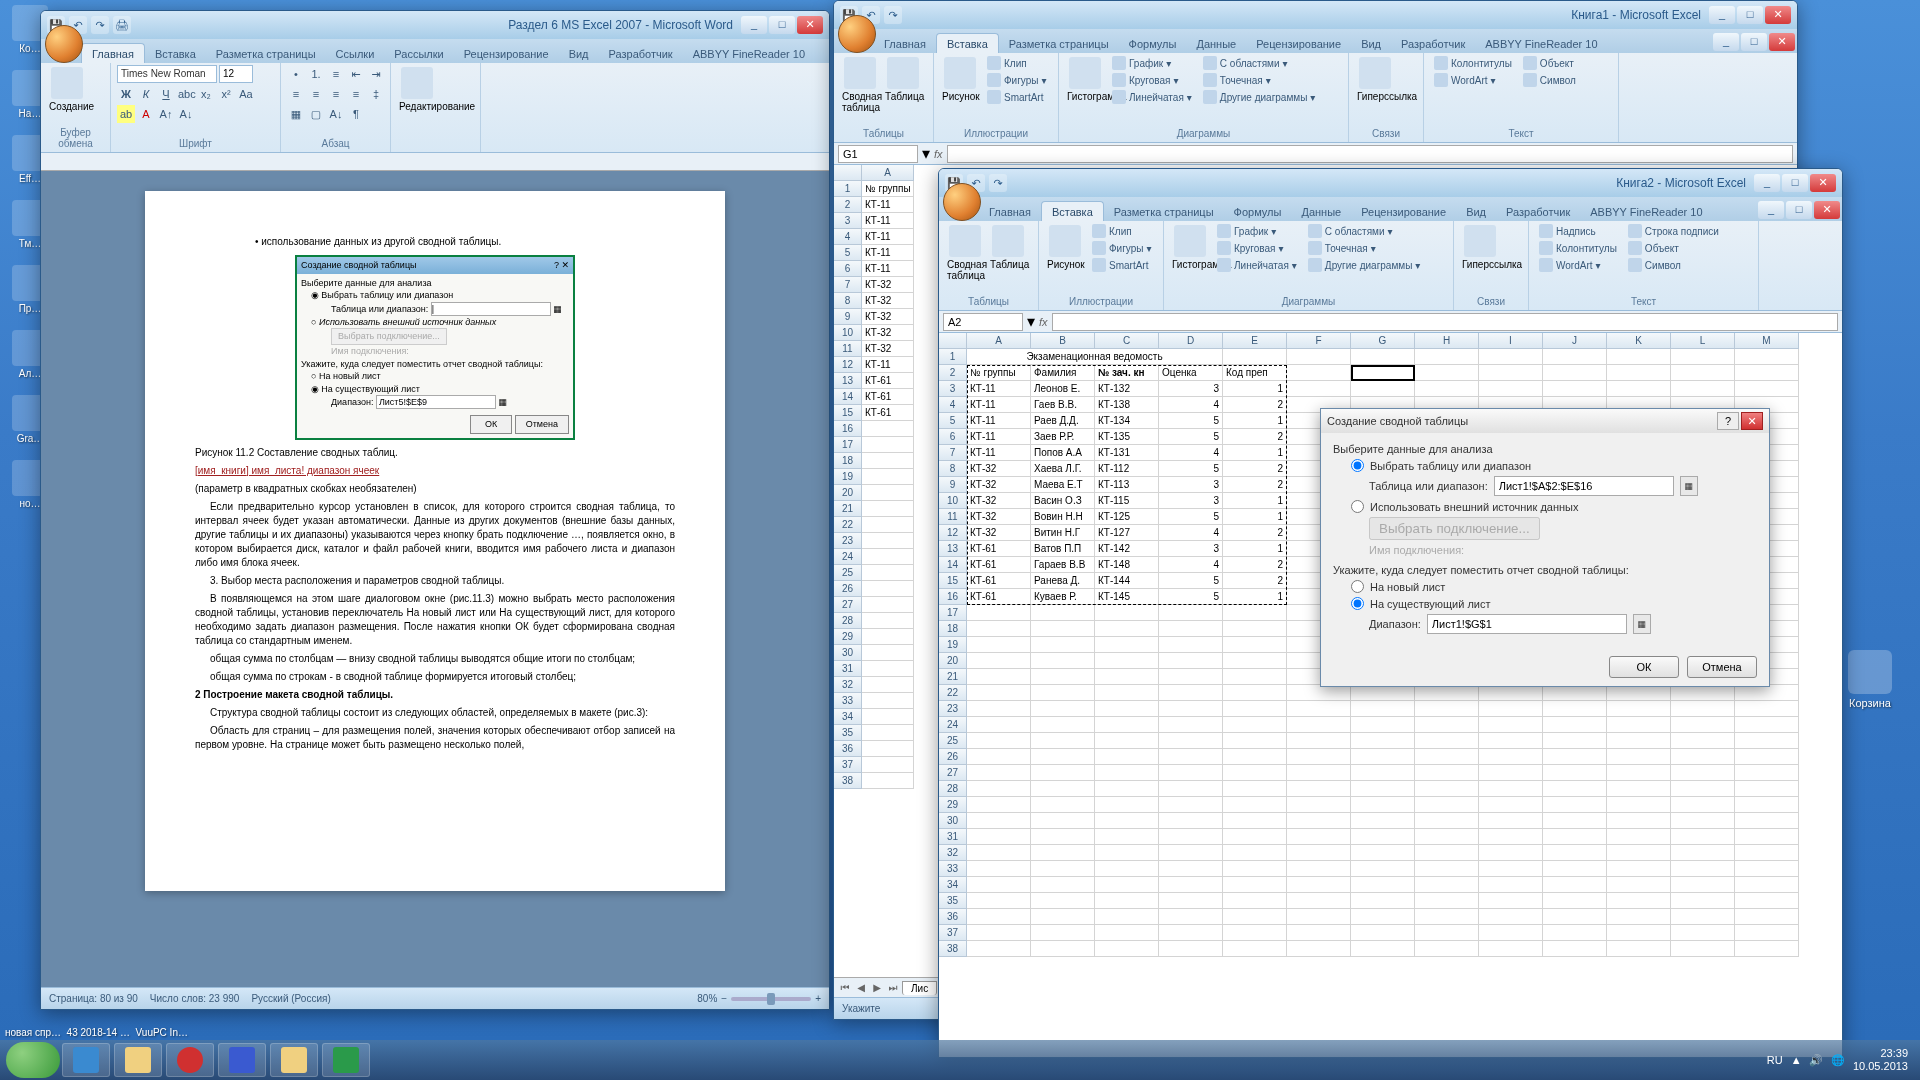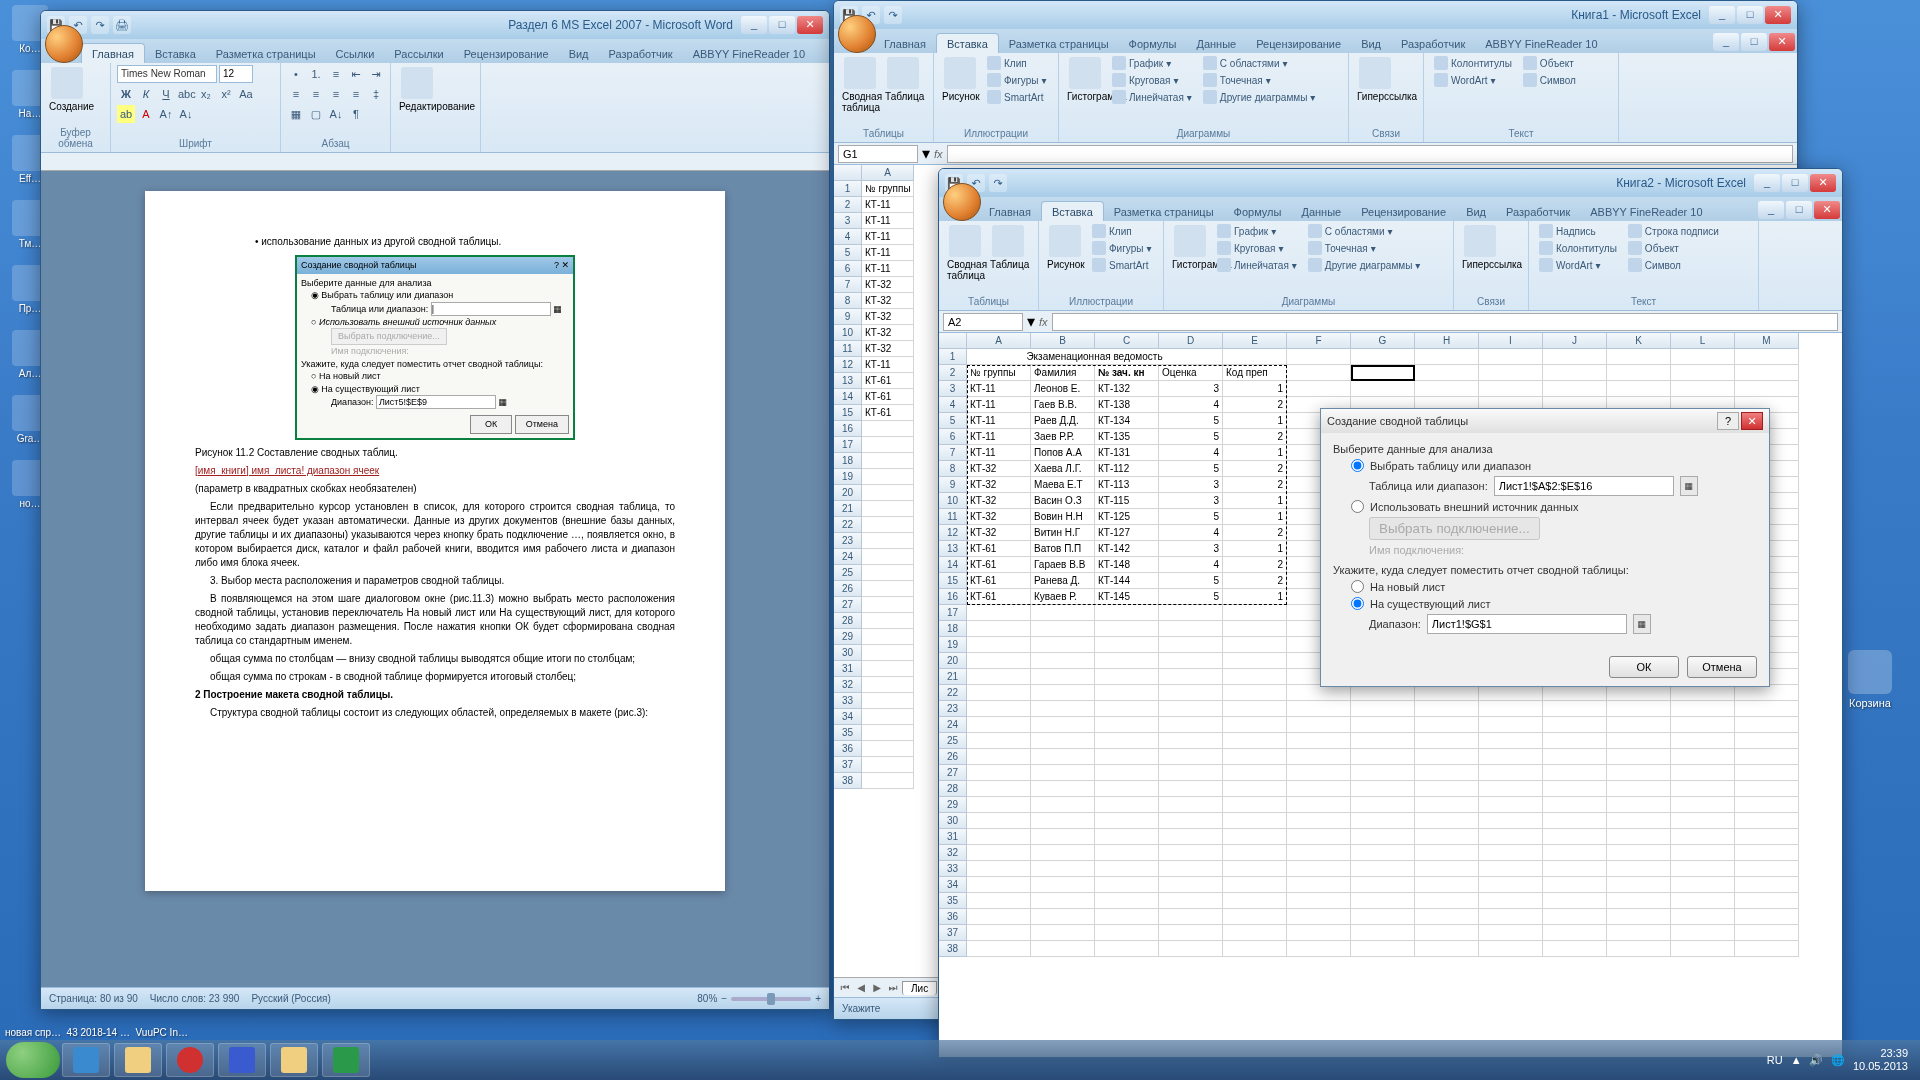--- a/index.html
+++ b/index.html
@@ -238,20 +238,21 @@
       <p class="noin" style="text-align:left;">Рисунок 11.2  Составление сводных таблиц.</p>
       <p class="noin"><span class="u">[имя_книги] имя_листа! диапазон ячеек</span></p>
       <p class="noin">(параметр в квадратных скобках необязателен)</p>
       <p>Если предварительно курсор установлен в список, для которого строится сводная таблица, то интервал ячеек будет указан автоматически. Данные из других документов (внешние базы данных, другие таблицы и их диапазоны) указываются через кнопку брать подключение …, появляется окно, в котором выбирается диск, каталог и файл рабочей книги, вводится имя рабочего листа и диапазон либо имя блока ячеек.</p>
       <p>3. Выбор места расположения и параметров сводной таблицы.</p>
       <p>В появляющемся на этом шаге диалоговом окне (рис.11.3) можно выбрать место расположения сводной таблицы, установив переключатель На новый лист или На существующий лист, для которого необходимо задать диапазон размещения. После нажатия кнопки ОК будет сформирована сводная таблица со стандартным именем.</p>
       <p>общая сумма по столбцам — внизу сводной таблицы выводятся общие итоги по столбцам;</p>
       <p>общая сумма по строкам - в сводной таблице формируется итоговый столбец;</p>
       <p class="noin"><b>2 Построение макета сводной таблицы.</b></p>
       <p>Структура сводной таблицы состоит из следующих областей, определяемых в макете (рис.3):</p>
+      <p>Область  для страниц – для  размещения полей, значения которых обеспечивают отбор записей на первом уровне. На странице  может быть размещено несколько полей,</p>
     </div>
   </div>
   <div class="statusbar">
     <span>Страница: 80 из 90</span>
     <span>Число слов: 23 990</span>
     <span>Русский (Россия)</span>
     <div class="zoom">
       <span>80%</span>
       <span>−</span>
       <div class="slider">

